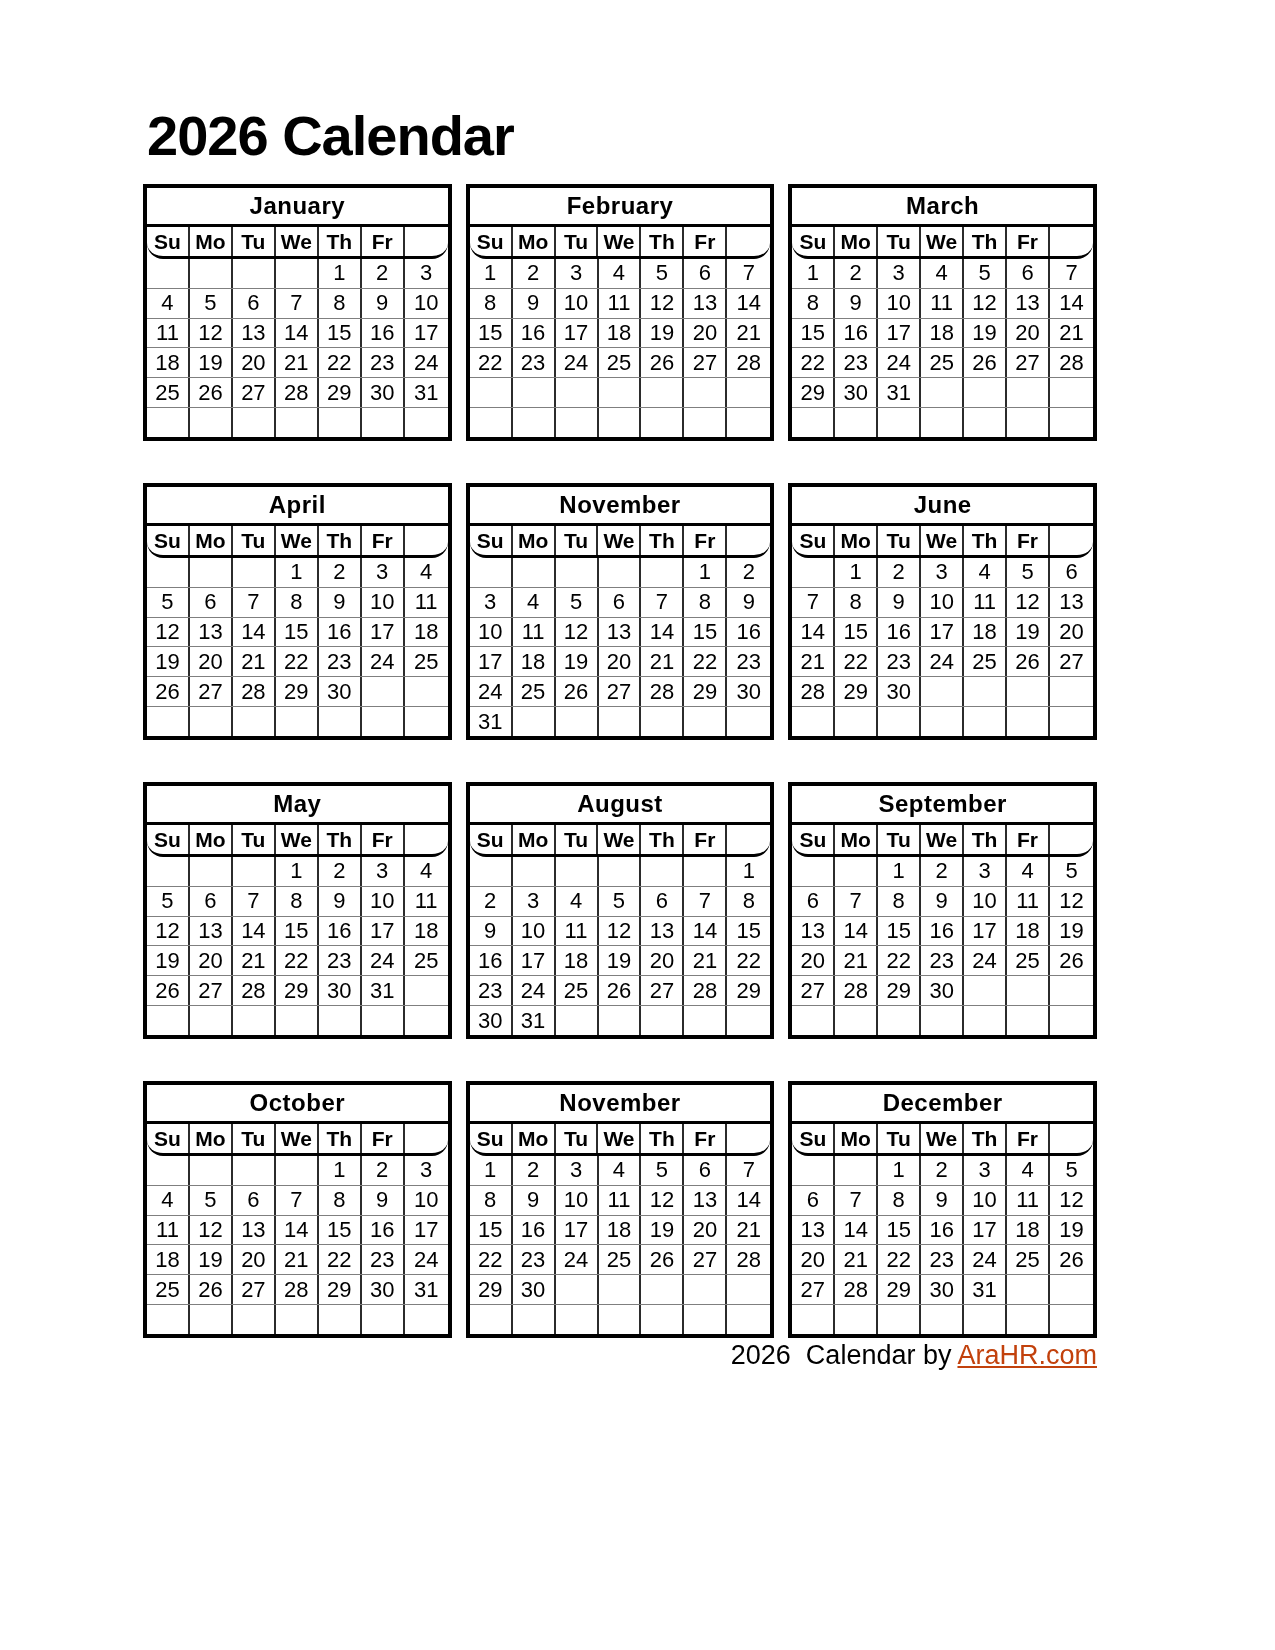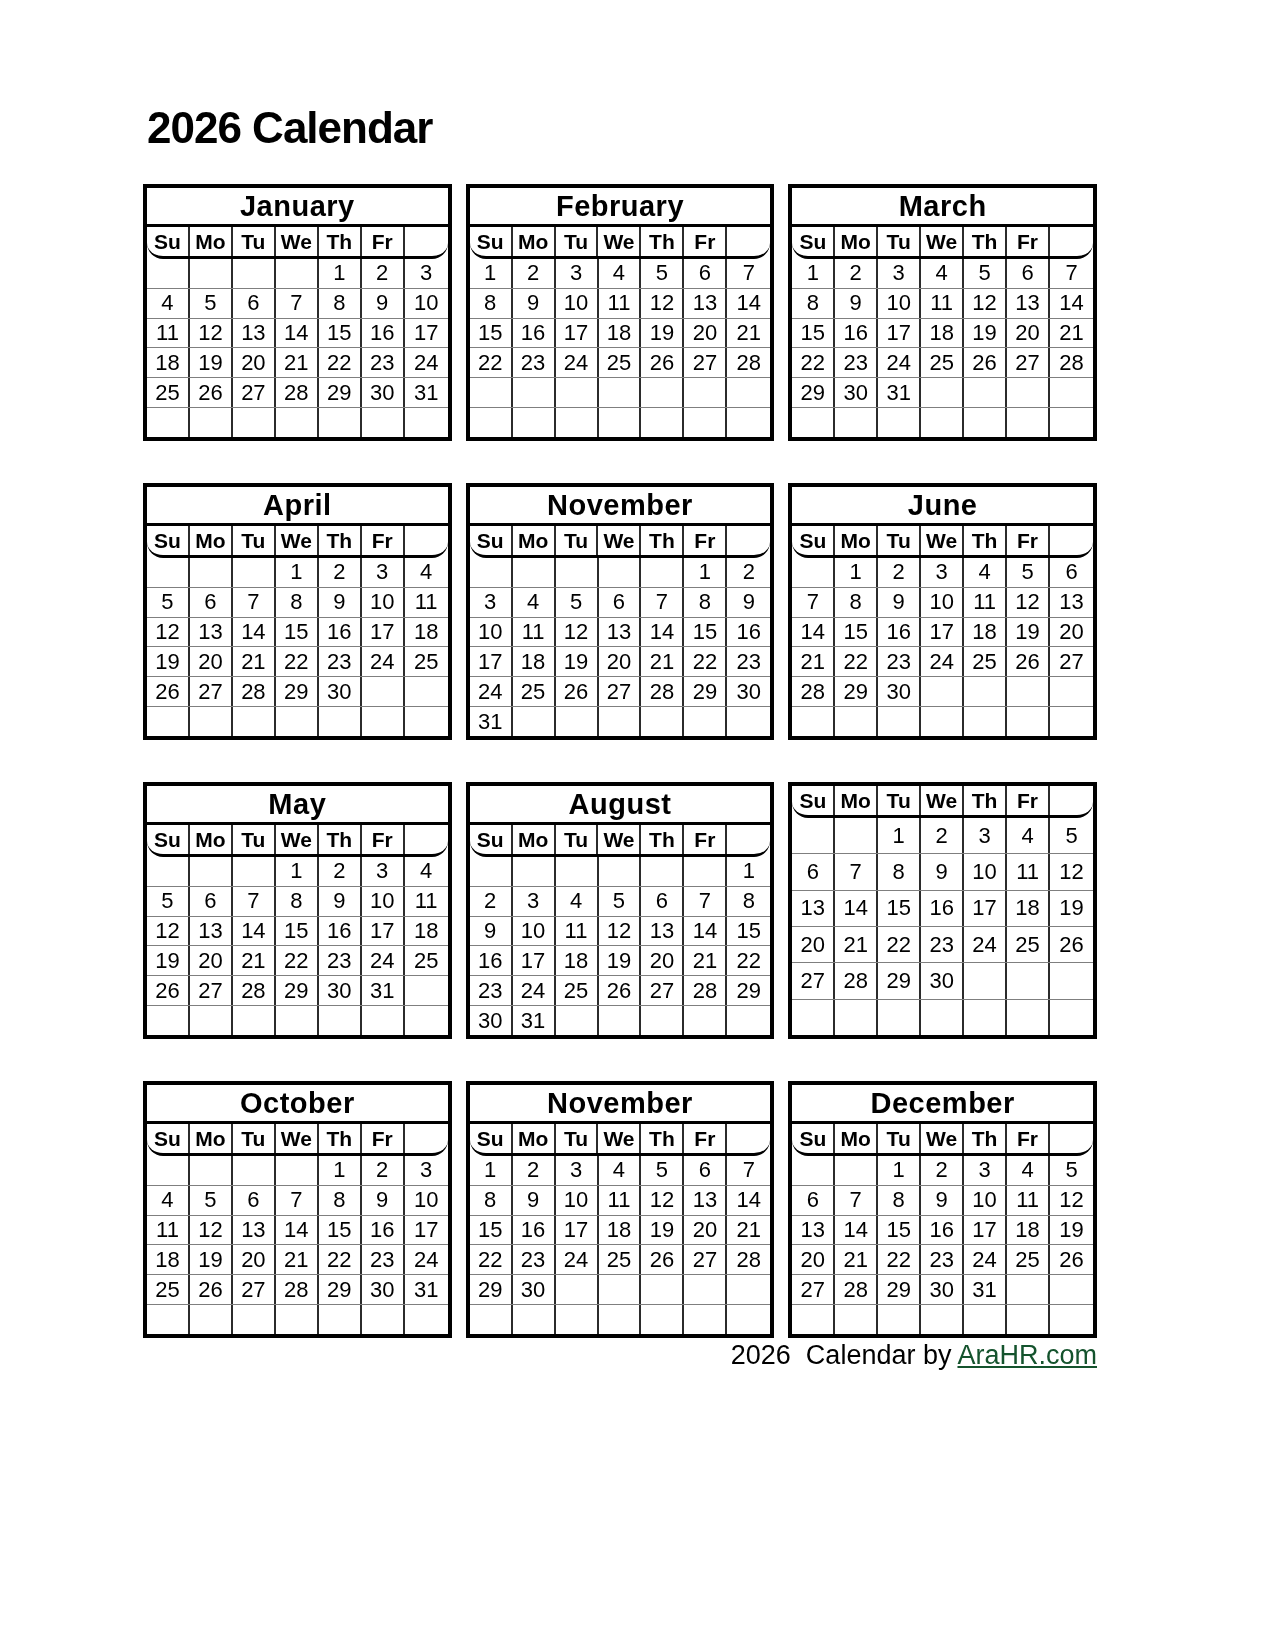--- a/index.html
+++ b/index.html
@@ -11,21 +11,21 @@
     width: 1275px;
     height: 1650px;
     position: relative;
     font-family: "Liberation Sans", sans-serif;
     color: #000000;
   }
   .page-title {
     position: absolute;
     left: 147px;
     top: 103px;
-    font-size: 44px;
+    font-size: 56px;
     font-weight: bold;
     letter-spacing: -1px;
     white-space: nowrap;
   }
   .calendar-grid {
     position: absolute;
     left: 143px;
     top: 184px;
     width: 954px;
     display: grid;
@@ -40,21 +40,21 @@
     display: flex;
     flex-direction: column;
     background: #ffffff;
   }
   .month-title {
     flex: 0 0 36px;
     line-height: 36px;
     border-bottom: 3px solid #000000;
     text-align: center;
     font-weight: bold;
-    font-size: 29px;
+    font-size: 24px;
     letter-spacing: 0.5px;
   }
   .day-row {
     flex: 0 0 29px;
     display: grid;
     grid-template-columns: repeat(7, 1fr);
     border-bottom: 3px solid #000000;
     border-radius: 16px;
   }
   .day-cell {
@@ -622,20 +622,21 @@
         <div class="date-cell">30</div>
         <div class="date-cell">31</div>
         <div class="date-cell"></div>
         <div class="date-cell"></div>
         <div class="date-cell"></div>
         <div class="date-cell"></div>
         <div class="date-cell"></div>
       </div>
     </div>
     <div class="month">
+      <div class="month-title">September</div>
       <div class="day-row">
         <div class="day-cell">Su</div>
         <div class="day-cell">Mo</div>
         <div class="day-cell">Tu</div>
         <div class="day-cell">We</div>
         <div class="day-cell">Th</div>
         <div class="day-cell">Fr</div>
         <div class="day-cell">Sa</div>
       </div>
       <div class="week-row">
@@ -886,13 +887,13 @@
         <div class="date-cell"></div>
         <div class="date-cell"></div>
         <div class="date-cell"></div>
         <div class="date-cell"></div>
         <div class="date-cell"></div>
         <div class="date-cell"></div>
       </div>
     </div>
   </div>
 
-<div class="footer"><span>2026  Calendar by </span><a style="color: #14532d;">AraHR.com</a></div>
+<div class="footer"><span>2026  Calendar by </span><a style="color: #c2410c;">AraHR.com</a></div>
 
 </body></html>

